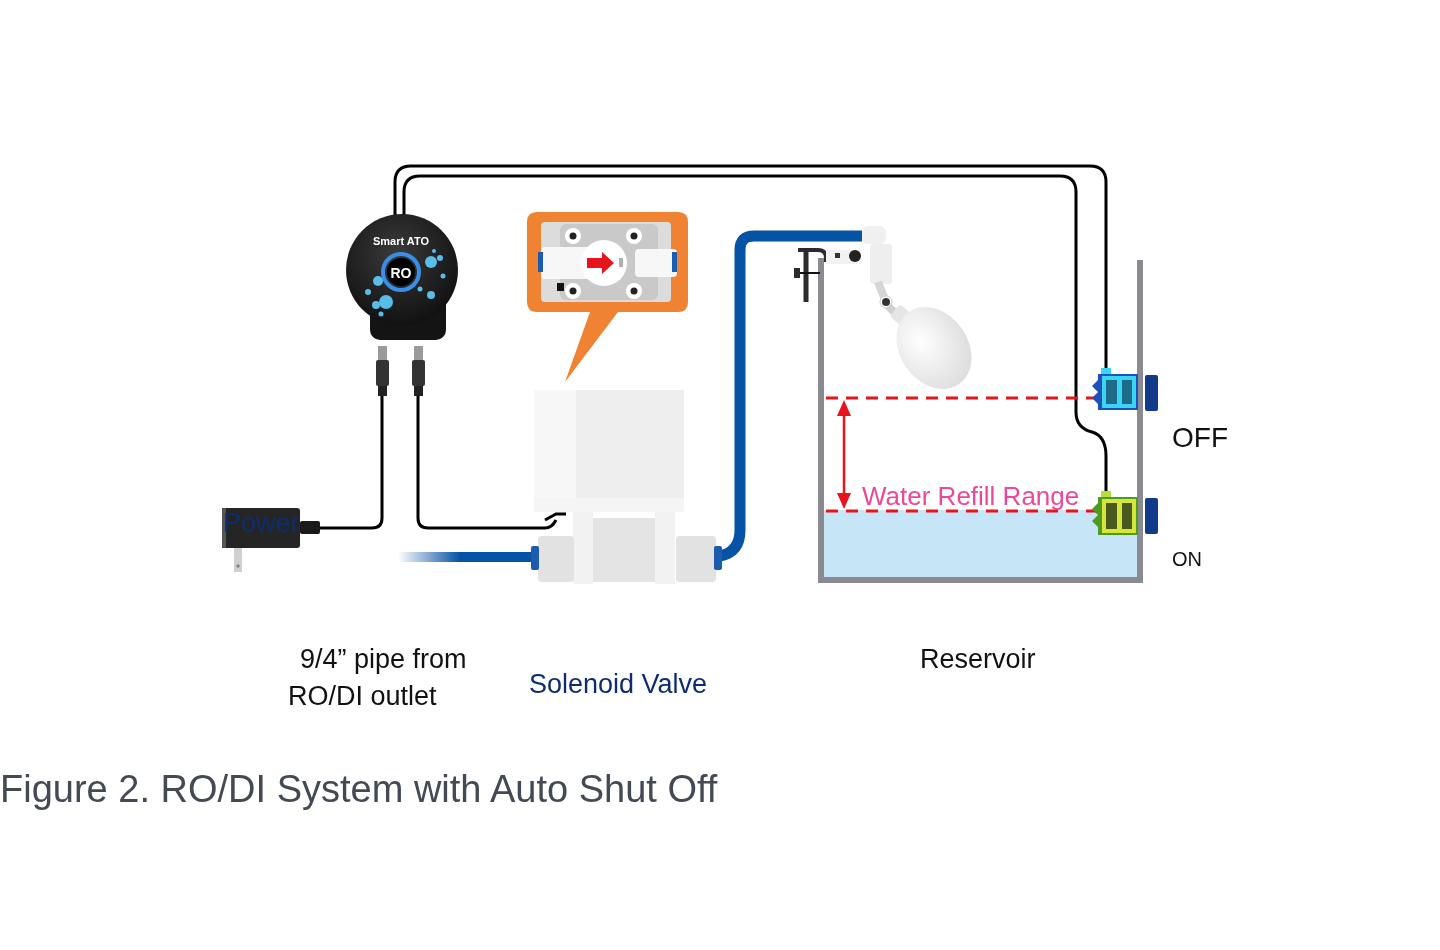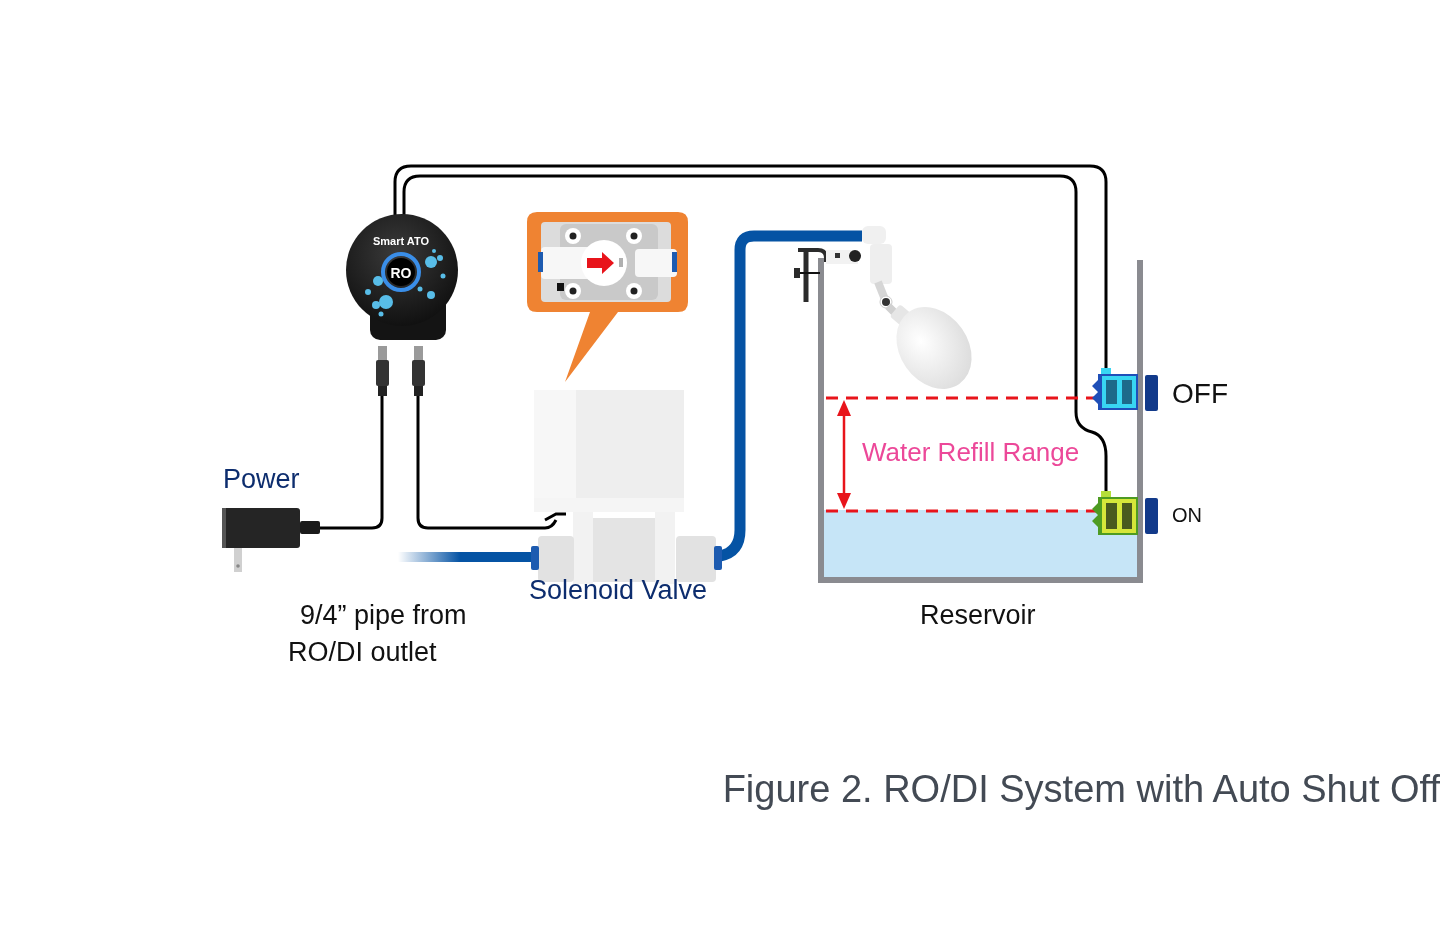--- a/index.html
+++ b/index.html
@@ -1,22 +1,22 @@
 <!DOCTYPE html>
 <html><head>
   <meta charset="utf-8">
   <style>
     html, body { margin: 0; padding: 0; background: #ffffff; }
     body { width: 1440px; height: 950px; position: relative; overflow: hidden; font-family: "Liberation Sans", sans-serif; }
     #stage { position: absolute; left: 0; top: 0; width: 1440px; height: 950px; }
-    .lbl { position: absolute; font-family: "Liberation Sans", sans-serif; font-size: 27px; line-height: 37px; white-space: nowrap; }
+    .lbl { position: absolute; font-family: "Liberation Sans", sans-serif; font-size: 27px; line-height: 37px; white-space: nowrap; margin-top: 44px; }
     .lbl-dark { color: #111111; }
     .lbl-navy { color: #0d2d6e; }
     .lbl-red { color: #ec4899; }
-    .caption { position: absolute; left: 0; width: 1440px; top: 768px; text-align: right; font-size: 38px; color: #434a54; font-family: "Liberation Sans", sans-serif; }
+    .caption { position: absolute; left: 0; width: 1440px; top: 768px; text-align: left; font-size: 38px; color: #434a54; font-family: "Liberation Sans", sans-serif; }
   </style>
 </head>
 <body>
 
 <svg id="stage" width="1440" height="950" viewBox="0 0 1440 950" xmlns="http://www.w3.org/2000/svg">
   <defs>
     <linearGradient id="pipeFade" x1="0" x2="1" y1="0" y2="0">
       <stop offset="0" stop-color="#0553a4" stop-opacity="0"></stop>
       <stop offset="0.45" stop-color="#0553a4" stop-opacity="1"></stop>
       <stop offset="1" stop-color="#0553a4" stop-opacity="1"></stop>
@@ -180,19 +180,19 @@
     <rect x="1106" y="503" width="11" height="26" fill="#4a5a1e"></rect>
     <rect x="1122" y="503" width="10" height="26" fill="#4a5a1e"></rect>
     <path d="M1098 503 L1092 509 L1098 515 L1092 521 L1098 527 Z" fill="#4e9b22"></path>
     <rect x="1145" y="498" width="13" height="36" rx="2" fill="#123a8a"></rect>
   </g>
 </svg>
 
 <div class="lbl lbl-navy" style="left:223px; top:461px;">Power</div>
 <div class="lbl lbl-dark" style="left:300px; top:597px;">9/4” pipe from</div>
 <div class="lbl lbl-dark" style="left:288px; top:634px;">RO/DI outlet</div>
-<div class="lbl lbl-navy" style="left:529px; top:572px;">Solenoid Valve</div>
+<div class="lbl lbl-navy" style="left:529px; top:622px;">Solenoid Valve</div>
 <div class="lbl lbl-dark" style="left:920px; top:597px;">Reservoir</div>
 <div class="lbl lbl-red" style="left:862px; top:434px; font-size:26px;">Water Refill Range</div>
 <div class="lbl lbl-dark" style="left:1172px; top:375px; font-size:28px;">OFF</div>
 <div class="lbl lbl-dark" style="left:1172px; top:497px; font-size:20px;">ON</div>
 
 <div class="caption">Figure 2. RO/DI System with Auto Shut Off</div>
 
 </body></html>

